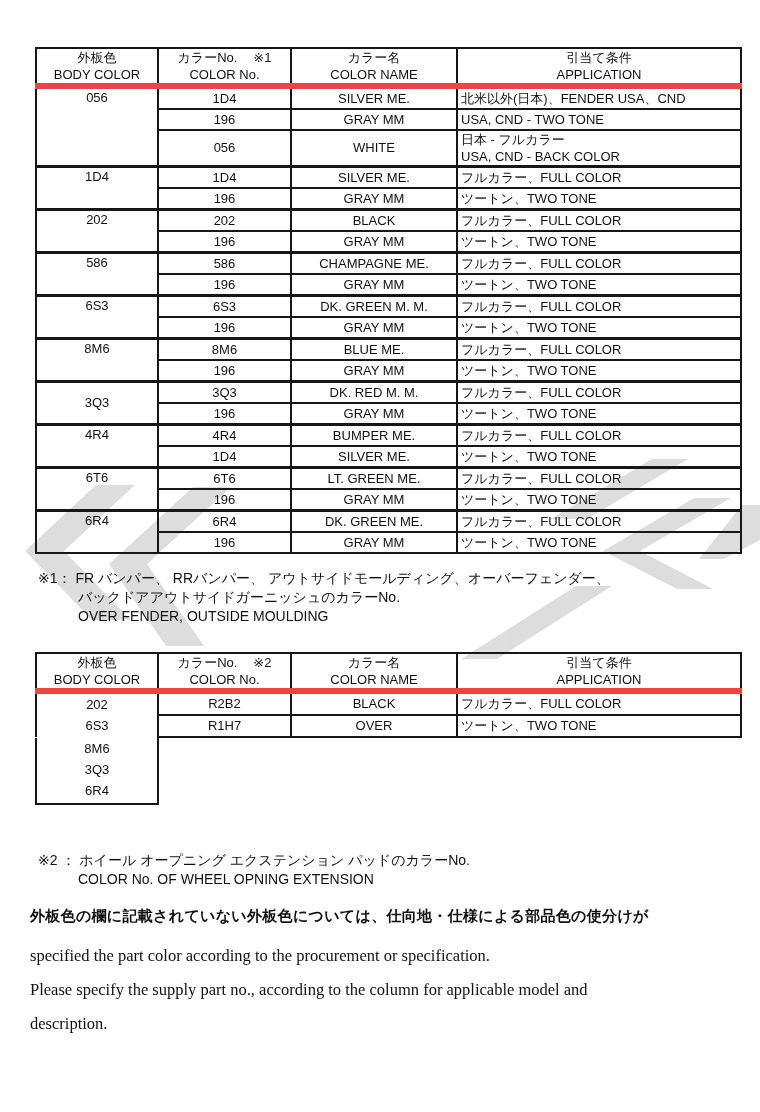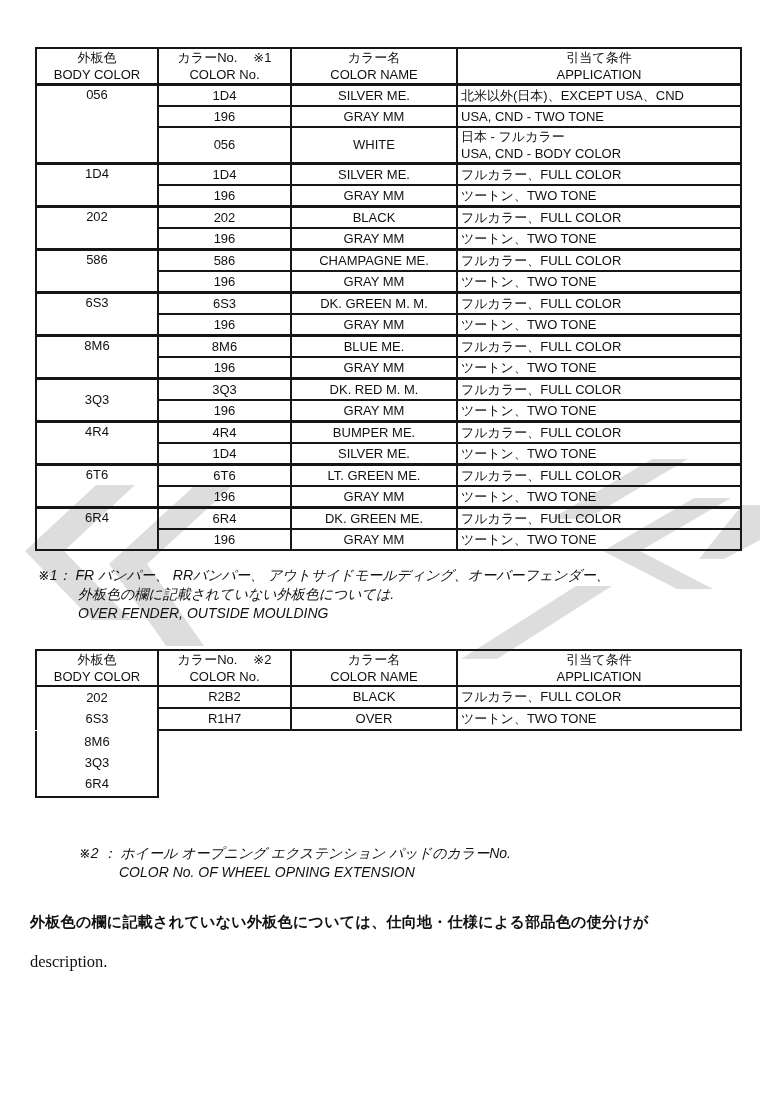--- a/index.html
+++ b/index.html
@@ -6,42 +6,42 @@
   body{
     width:760px;height:1112px;position:relative;overflow:hidden;
     font-family:"Liberation Sans","DejaVu Sans",sans-serif;color:#111;
   }
   #wm{position:absolute;top:0;left:0;z-index:0;pointer-events:none;}
   #content{position:relative;z-index:1;padding:47px 20px 0 35px;}
 
   table.t{border-collapse:collapse;table-layout:fixed;width:705px;font-size:13px;}
   .t th,.t td{border:2px solid #161616;padding:0 3px;height:19px;line-height:18px;
     overflow:hidden;white-space:nowrap;font-weight:normal;}
-  .t thead th{border-bottom:1px solid #ef4444;}
+  .t thead th{border-bottom:6px solid #ef4444;}
   .t thead div{line-height:17px;}
   .c1,.c2,.c3{text-align:center;}
   .c4{text-align:left;padding-left:5px;}
   tr.gs > td{border-top:3px solid #161616;}
   td.bc{vertical-align:top;}
   td.bc.mid{vertical-align:middle;}
   td.tall{height:34px;border-radius:13px;}
   td.tall span{display:block;line-height:17px;}
   .hnote{margin-left:16px;}
   td.open-bottom{border-bottom:none;}
   .t2 td{line-height:20px;}
   .t2 td.bc div{line-height:21px;}
   .t2ext{width:124px;box-sizing:border-box;border:2px solid #161616;border-top:none;
     text-align:center;font-size:13px;line-height:21px;padding-bottom:2px;}
 
-  .fnblock{font-size:14px;line-height:19px;margin-top:15px;white-space:nowrap;font-style:italic;}
+  .fnblock{font-size:14px;line-height:19px;margin-top:15px;white-space:nowrap;}
   .fnblock .fl{padding-left:3px;}
   .fnblock .ind{padding-left:43px;}
   .gap-t2{margin-top:26px;}
-  .fn2{margin-top:46px;margin-left:41px;}
-  .note-ja{margin-top:27px;font-size:15px;font-weight:bold;line-height:26px;
+  .fn2{margin-top:46px;}
+  .note-ja{margin-top:14px;font-size:15px;font-weight:bold;line-height:26px;
     letter-spacing:0.3px;margin-left:-5px;white-space:nowrap;}
   .note-en{margin-top:10px;font-family:"Liberation Serif","DejaVu Serif",serif;
     font-size:16.5px;line-height:34px;margin-left:-5px;white-space:nowrap;}
 </style>
 </head>
 <body>
 
 <svg id="wm" width="760" height="1112" viewBox="0 0 760 1112">
   <g opacity="0.55">
     <path d="M135,485 L96,485 L25,551 L64,551 Z" fill="#c3c3c3"></path>
@@ -83,33 +83,33 @@
           <div>引当て条件</div>
           <div>APPLICATION</div>
         </th>
       </tr>
     </thead>
     <tbody>
       <tr class="gs">
         <td class="c1 bc" rowspan="3">056</td>
         <td class="c2">1D4</td>
         <td class="c3">SILVER ME.</td>
-        <td class="c4">北米以外(日本)、EXCEPT USA、CND</td>
+        <td class="c4">北米以外(日本)、FENDER USA、CND</td>
       </tr>
       <tr>
         <td class="c2">196</td>
         <td class="c3">GRAY MM</td>
         <td class="c4">USA, CND - TWO TONE</td>
       </tr>
       <tr>
         <td class="c2">056</td>
         <td class="c3">WHITE</td>
         <td class="c4 tall">
           <span>日本 - フルカラー</span>
-          <span>USA, CND - BODY COLOR</span>
+          <span>USA, CND - BACK COLOR</span>
         </td>
       </tr>
 
       <tr class="gs">
         <td class="c1 bc" rowspan="2">1D4</td>
         <td class="c2">1D4</td>
         <td class="c3">SILVER ME.</td>
         <td class="c4">フルカラー、FULL COLOR</td>
       </tr>
       <tr>
@@ -211,21 +211,21 @@
       <tr>
         <td class="c2">196</td>
         <td class="c3">GRAY MM</td>
         <td class="c4">ツートン、TWO TONE</td>
       </tr>
     </tbody>
   </table>
 
   <div class="fnblock">
     <div class="fl">※1： FR バンパー、 RRバンパー、 アウトサイドモールディング、オーバーフェンダー、</div>
-    <div class="ind">外板色の欄に記載されていない外板色については.</div>
+    <div class="ind">バックドアアウトサイドガーニッシュのカラーNo.</div>
     <div class="ind">OVER FENDER,  OUTSIDE MOULDING</div>
   </div>
 
   <table class="t t2 gap-t2">
     <colgroup>
         <col style="width:122px">
         <col style="width:133px">
         <col style="width:166px">
         <col style="width:284px">
       </colgroup>
@@ -275,16 +275,18 @@
   <div class="fnblock fn2">
     <div class="fl">※2 ： ホイール オープニング エクステンション パッドのカラーNo.</div>
     <div class="ind">COLOR No.  OF WHEEL OPNING EXTENSION</div>
   </div>
 
   <div class="note-ja">
     <div>外板色の欄に記載されていない外板色については、仕向地・仕様による部品色の使分けが</div>
   </div>
 
   <div class="note-en">
+    <div>specified the part color according to the procurement or specification.</div>
+    <div>Please specify the supply part no., according to the column for applicable model and</div>
     <div>description.</div>
   </div>
 
 </div>
 
 </body></html>

